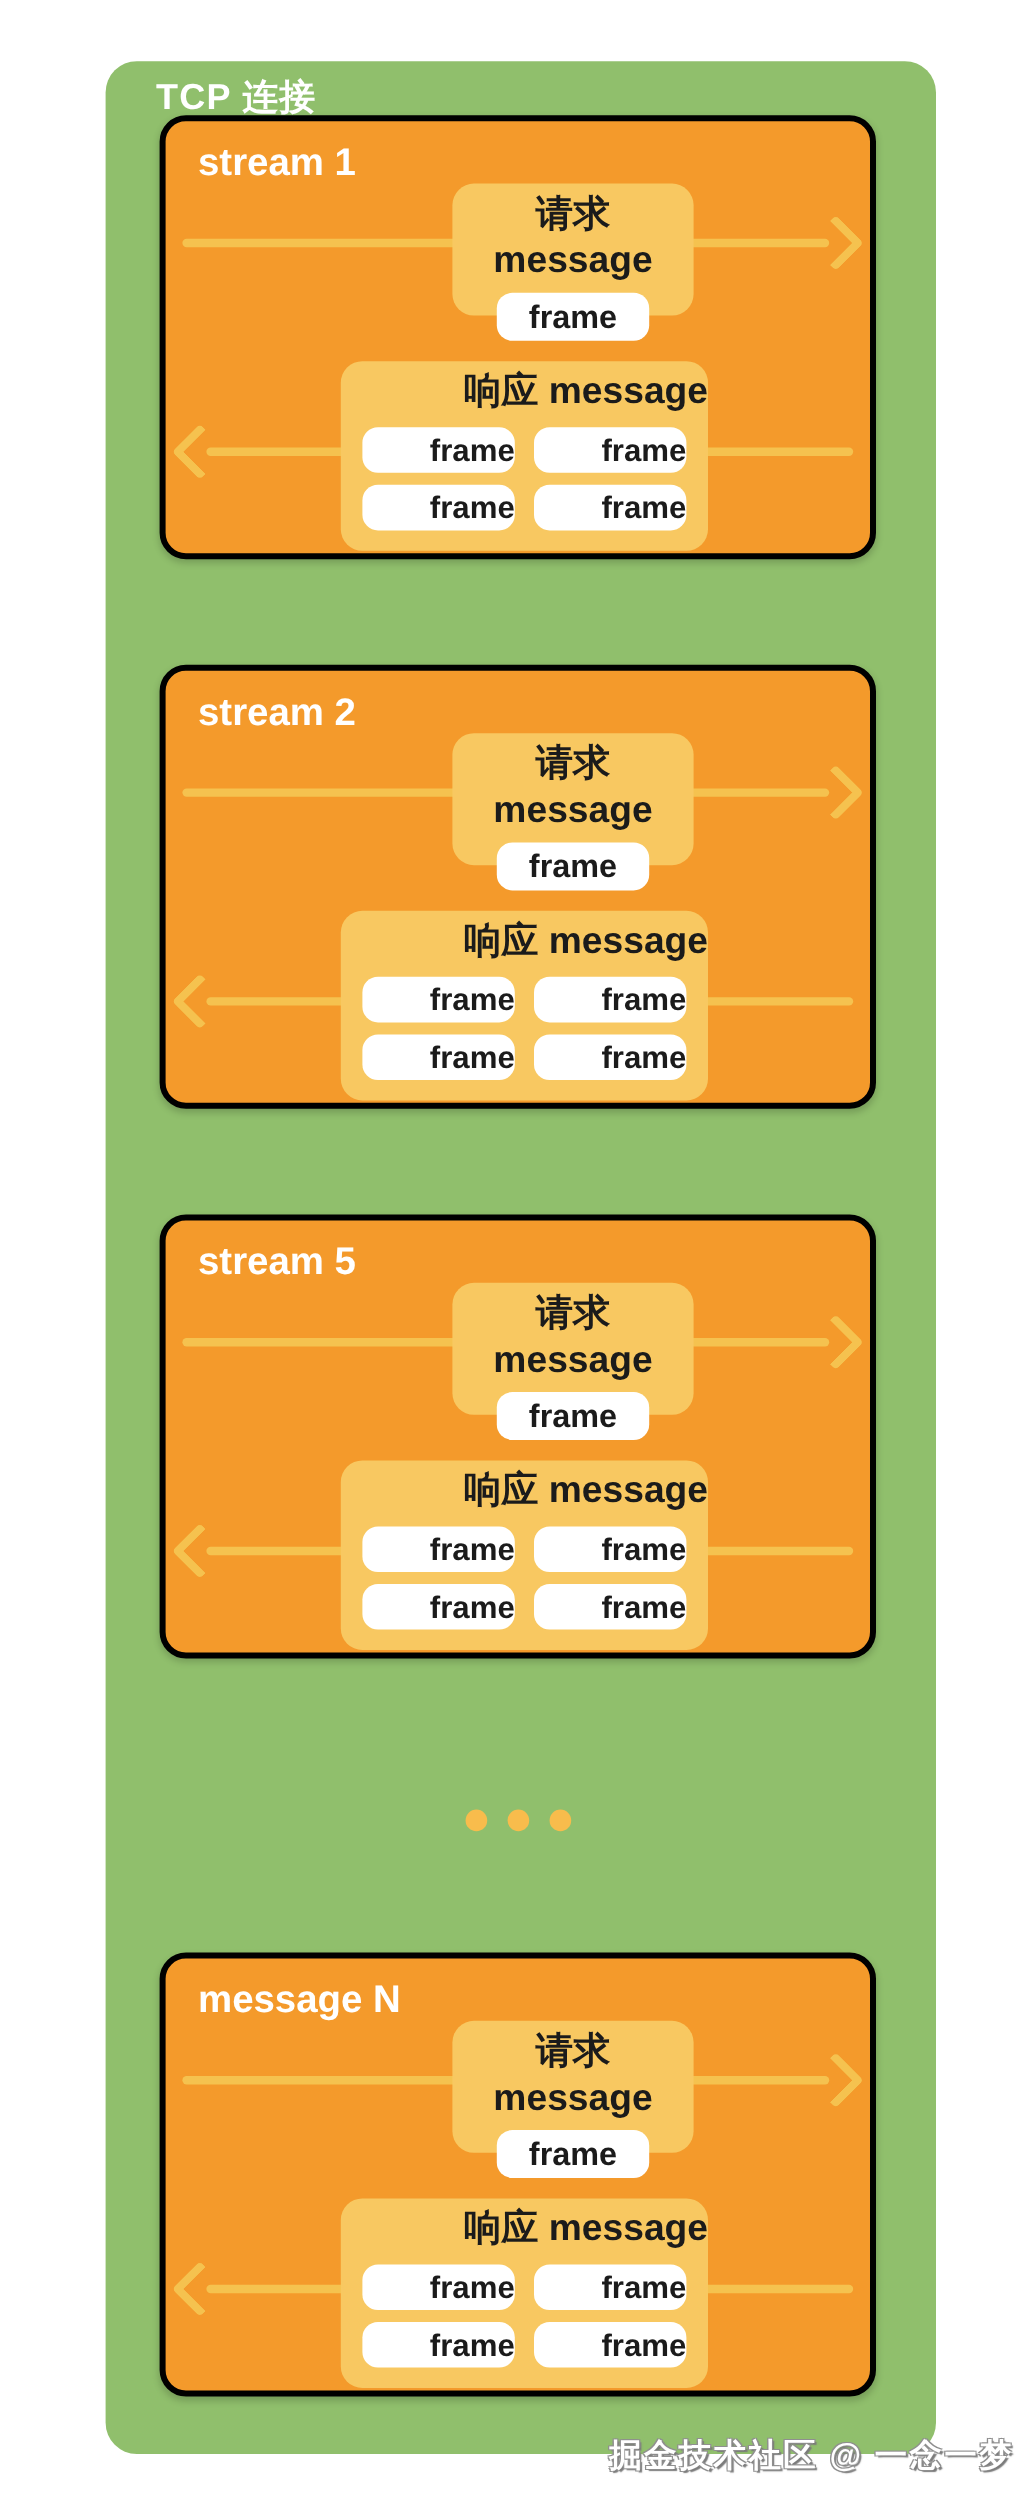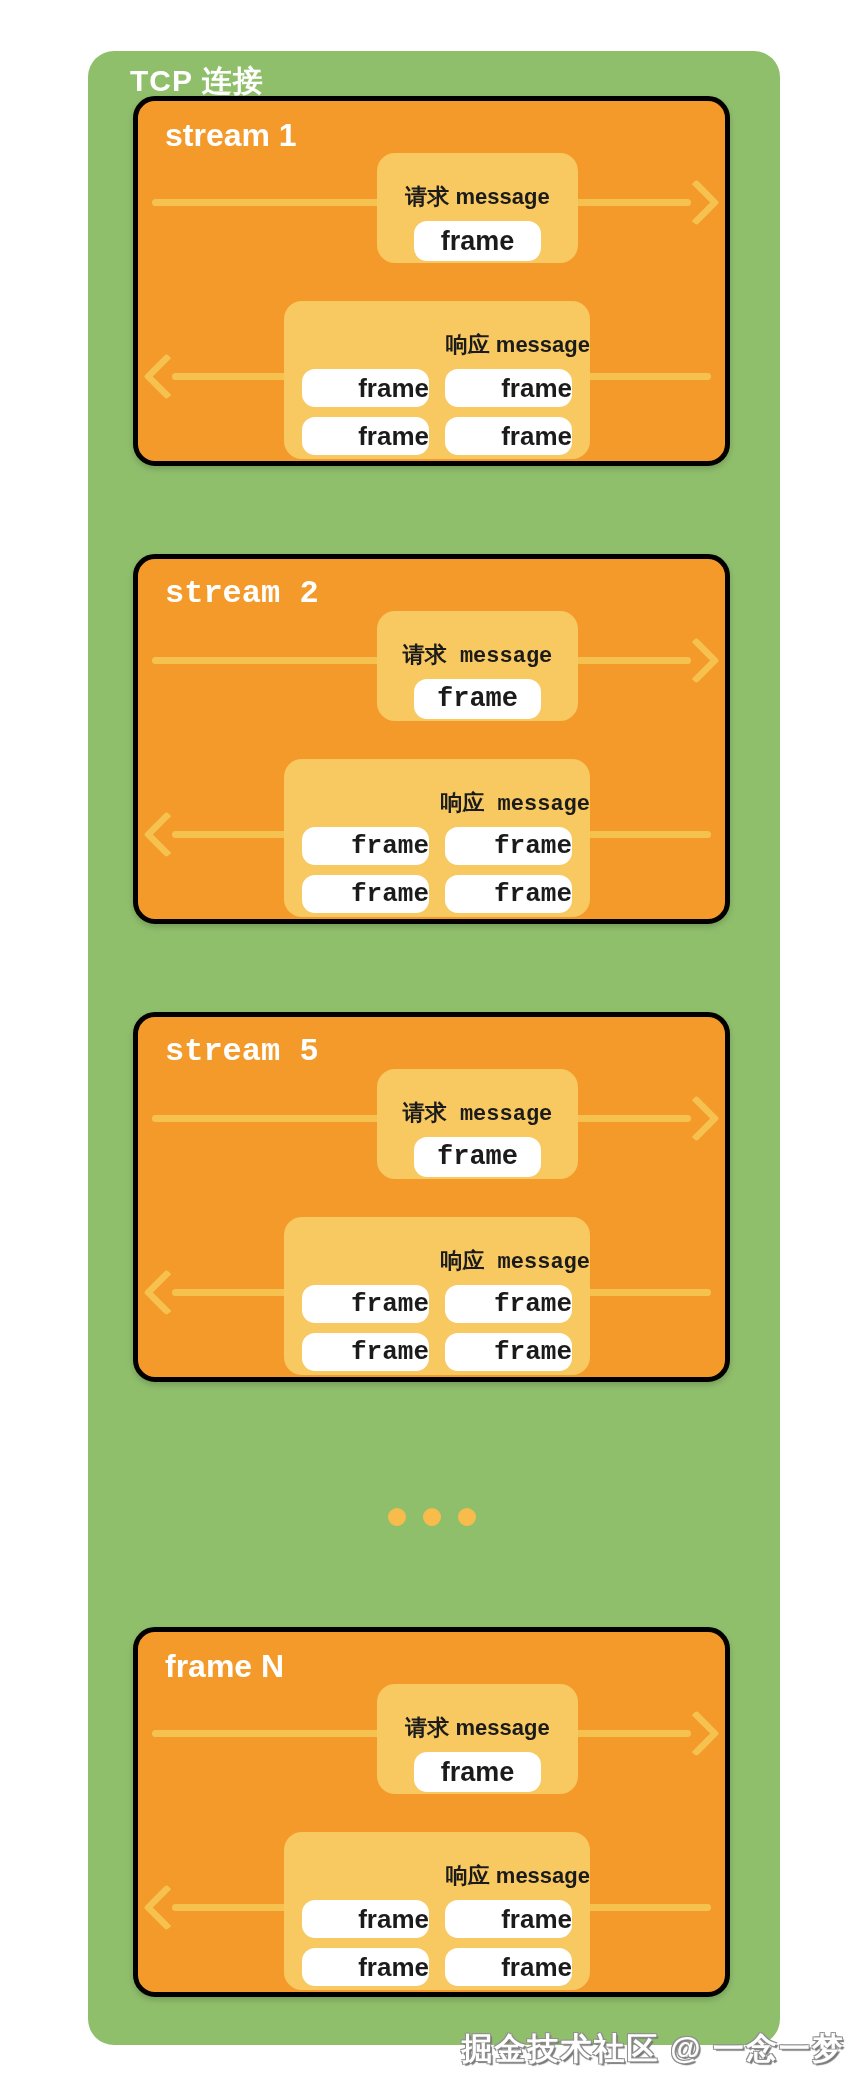--- a/index.html
+++ b/index.html
@@ -36,21 +36,21 @@
     position: relative;
     box-sizing: border-box;
     margin-left: 45px;
     width: 597px; height: 370px;
     background: var(--stream-orange, #F49A2B);
     border: 5px solid #000000;
     border-radius: 22px;
     box-shadow: 0 3px 6px rgba(0,0,0,0.18);
   }
   .stream:first-child { margin-top: 45px; }
-  .stream + .stream { margin-top: 88px; font-family: Liberation Mono, monospace; }
+  .stream + .stream { margin-top: 88px; }
   .dots + .stream { margin-top: 101px; }
 
   .stream-label {
     position: absolute;
     left: 27px; top: 16px;
     margin: 0;
     font-size: 32px;
     font-weight: bold;
     color: var(--text-white, #ffffff);
   }
@@ -89,22 +89,22 @@
   .bubble {
     position: absolute;
     background: var(--bubble-orange, #F8C861);
     border-radius: 18px;
     z-index: 2;
     text-align: center;
   }
   .bubble-req  { left: 239px; top: 52px;  width: 201px; height: 110px; }
   .bubble-resp { left: 146px; top: 200px; width: 306px; height: 158px; text-align: right; }
   .bubble-title {
-    padding-top: 29px;
-    font-size: 22px;
+    padding-top: 4px;
+    font-size: 31px;
     font-weight: bold;
     color: var(--text-dark, #1B1B1B);
   }
   .chip {
     box-sizing: border-box;
     background: var(--chip-white, #ffffff);
     border-radius: 13px;
     font-weight: bold;
     color: var(--text-dark, #1B1B1B);
   }
@@ -141,21 +141,21 @@
   .dot {
     width: 18px; height: 18px;
     border-radius: 50%;
     background: var(--dot-orange, #F8BC4C);
   }
 
   
   .watermark {
     position: absolute;
     right: 10px; top: 2028px;
-    font-size: 31px;
+    font-size: 27px;
     font-weight: bold;
     color: var(--text-white, #ffffff);
     text-shadow:
       -1px -1px 0 #8f8f8f,
        1px -1px 0 #8f8f8f,
       -1px  1px 0 #8f8f8f,
        2px  2px 1px #7a7a7a;
     letter-spacing: 2px;
     z-index: 5;
     white-space: nowrap;
@@ -239,21 +239,21 @@
               <div class="chip">frame</div>
             </div>
     </div>
   </section>
         <div class="dots">
           <span class="dot"></span>
           <span class="dot"></span>
           <span class="dot"></span>
         </div>
         <section class="stream">
-    <h2 class="stream-label">frame N</h2>
+    <h2 class="stream-label">message N</h2>
 
     <div class="arrow-line req-line"></div>
     <div class="chev chev-right"></div>
 
     <div class="bubble bubble-req">
       <div class="bubble-title">请求 message</div>
       <div class="chip-row"><div class="chip">frame</div></div>
     </div>
 
     <div class="arrow-line resp-line"></div>

